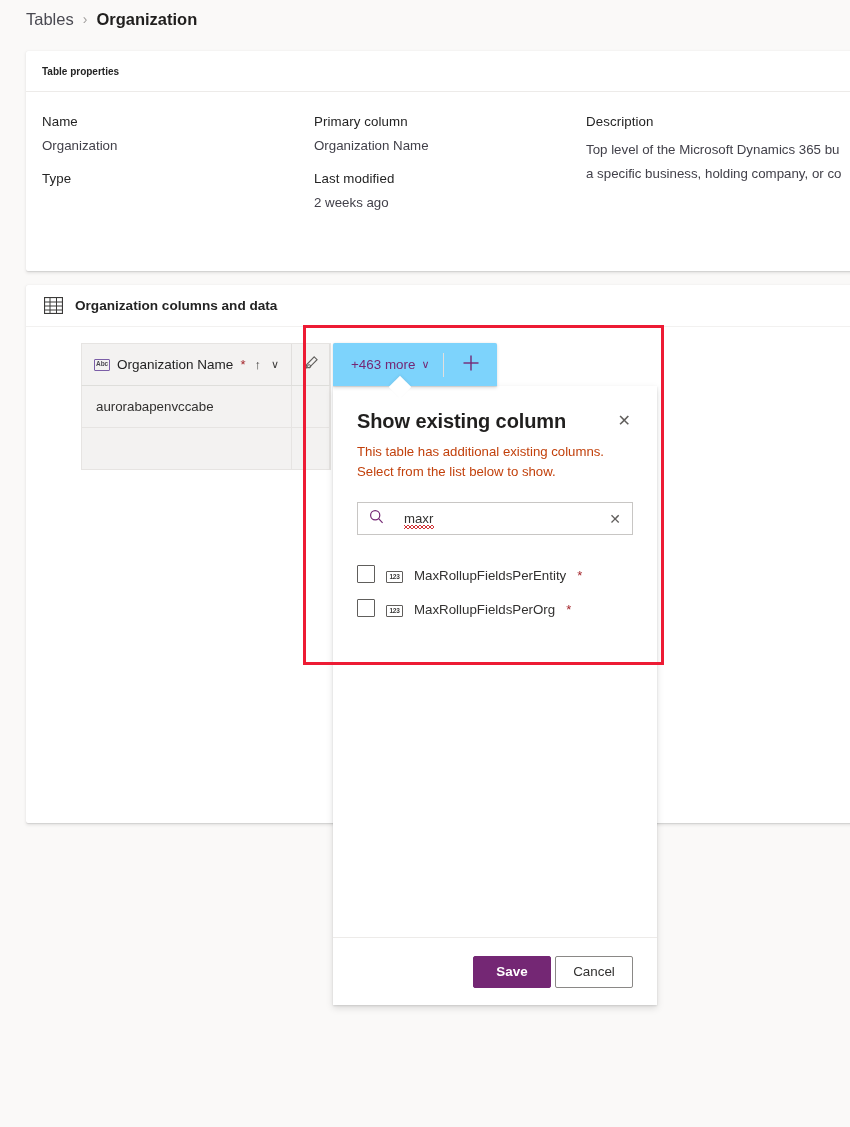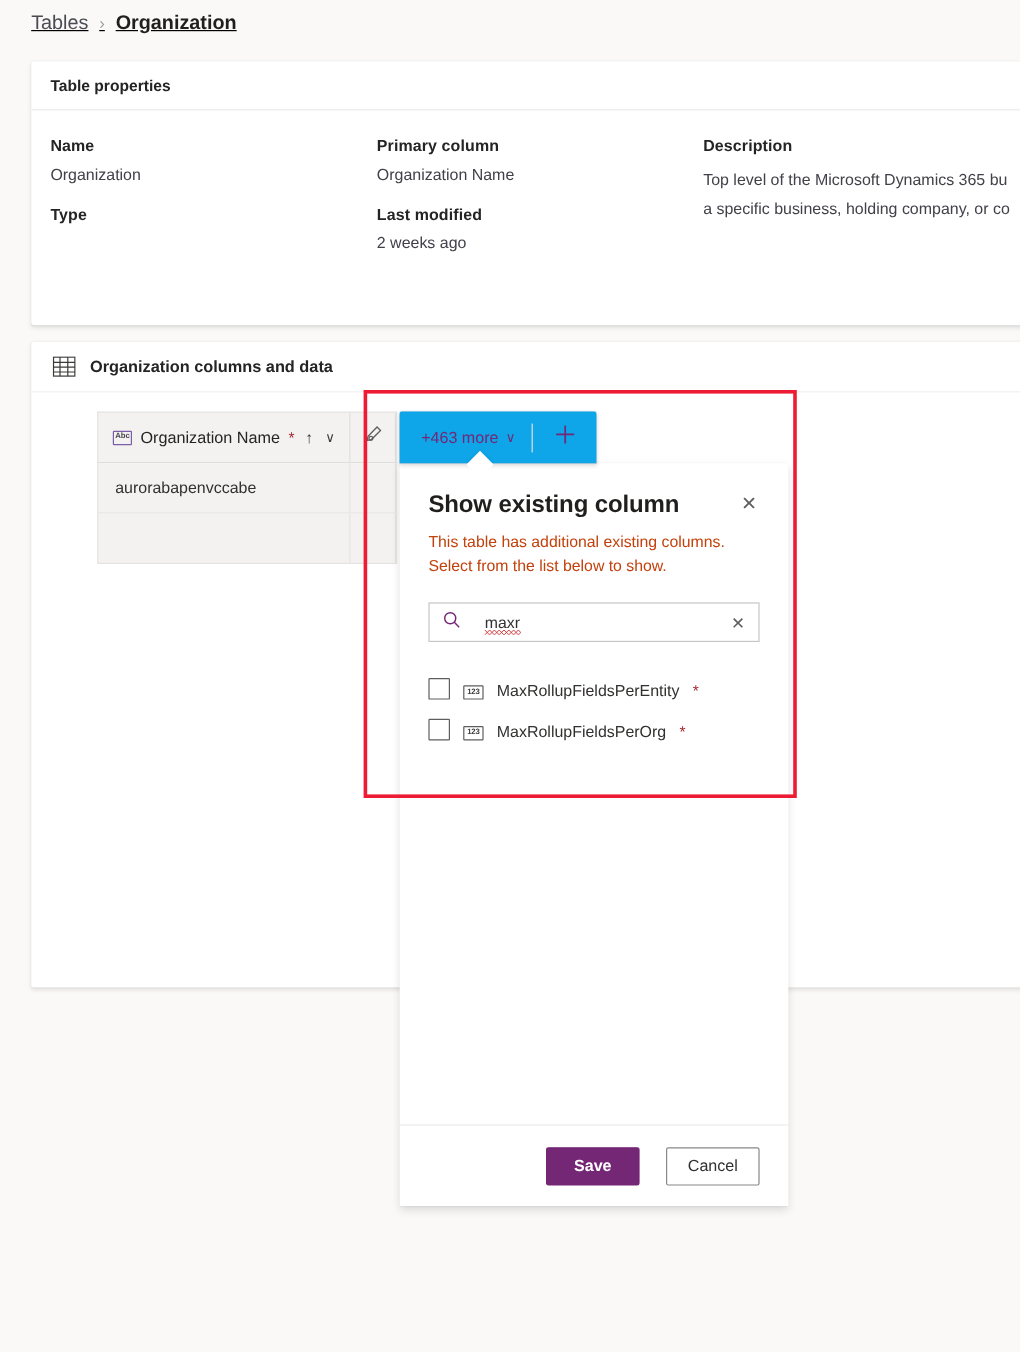--- a/index.html
+++ b/index.html
@@ -13,21 +13,20 @@
   body { position: relative; overflow: hidden; }
 
   
   .breadcrumb {
     position: absolute;
     left: 26px; top: 4px;
     height: 30px;
     display: flex; align-items: center;
     gap: 9px;
     font-size: 16.5px;
-    text-decoration: underline;
   }
   .bc-link {
     color: #4a4a52;
     cursor: pointer;
     font-weight: 400;
   }
   .bc-sep {
     color: #a19f9d;
     font-size: 14px;
   }
@@ -47,33 +46,33 @@
     left: 26px; top: 51px;
     width: 880px; height: 220px;
   }
   .card-header {
     height: 41px;
     border-bottom: 1px solid #edebe9;
     display: flex; align-items: center;
     padding-left: 16px;
   }
   .card-title {
-    font-size: 13px;
+    font-size: 10px;
     font-weight: 600;
     color: #242424;
   }
   .props-grid {
     display: flex;
     padding: 22px 0 0 16px;
   }
   .props-col { width: 272px; }
   .props-col.wide { width: 300px; }
   .prop-label {
     font-size: 13.3px;
-    font-weight: 700;
+    font-weight: 400;
     color: #242424;
     margin-bottom: 9px;
     letter-spacing: .1px;
   }
   .prop-value {
     font-size: 13.3px;
     font-weight: 400;
     color: #42414a;
     margin-bottom: 18px;
   }
@@ -167,21 +166,21 @@
     text-align: center;
   }
   .gd-cell.edit { width: 38px; padding: 0; }
   .grid-datarow.empty .gd-cell { color: transparent; }
 
   
   .more-bar {
     position: absolute;
     left: 333px; top: 343px;
     width: 164px; height: 43px;
-    background: #0ea5e9;
+    background: #7dd3fc;
     border-radius: 2px 2px 0 0;
     box-shadow: 0 1.6px 3.6px rgba(0,0,0,.13), 0 .3px .9px rgba(0,0,0,.10);
     display: flex; align-items: center;
     z-index: 6;
   }
   .more-btn {
     display: flex; align-items: center;
     gap: 6px;
     padding: 0 14px 0 18px;
     height: 100%;
@@ -311,21 +310,21 @@
   .col-name {
     font-size: 13.3px;
     color: #323130;
     white-space: nowrap;
   }
   .fly-footer {
     border-top: 1px solid #edebe9;
     height: 68px;
     display: flex; align-items: center;
     justify-content: flex-end;
-    gap: 22px;
+    gap: 4px;
     padding-right: 24px;
   }
   .btn {
     height: 32px;
     min-width: 78px;
     font-size: 13.4px;
     border-radius: 2px;
     cursor: pointer;
     display: inline-flex; align-items: center; justify-content: center;
     font-family: "Liberation Sans", sans-serif;

